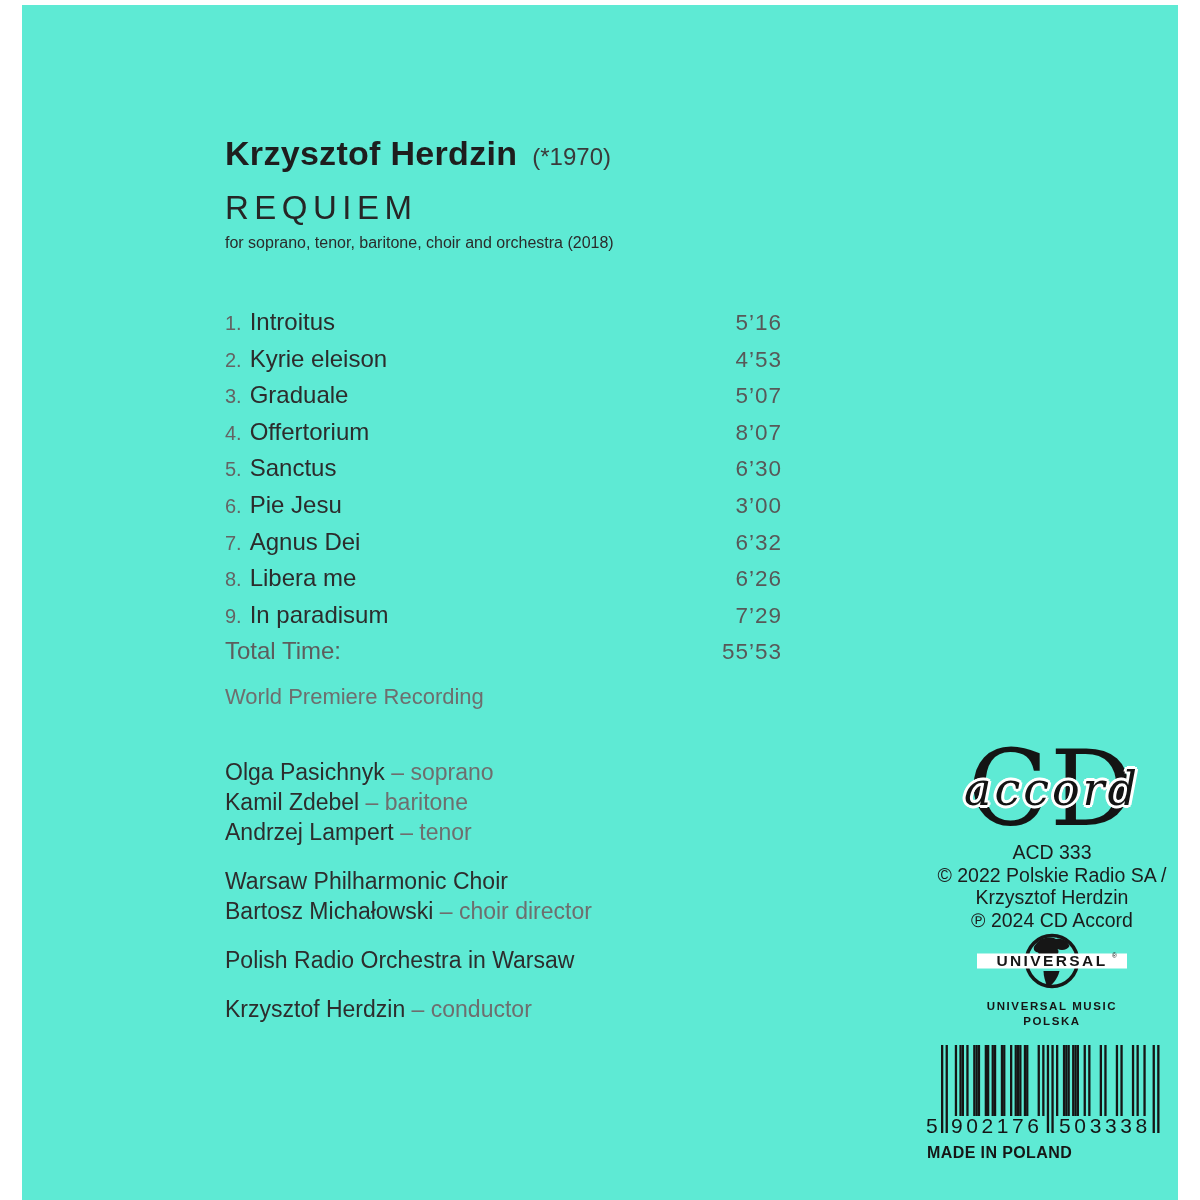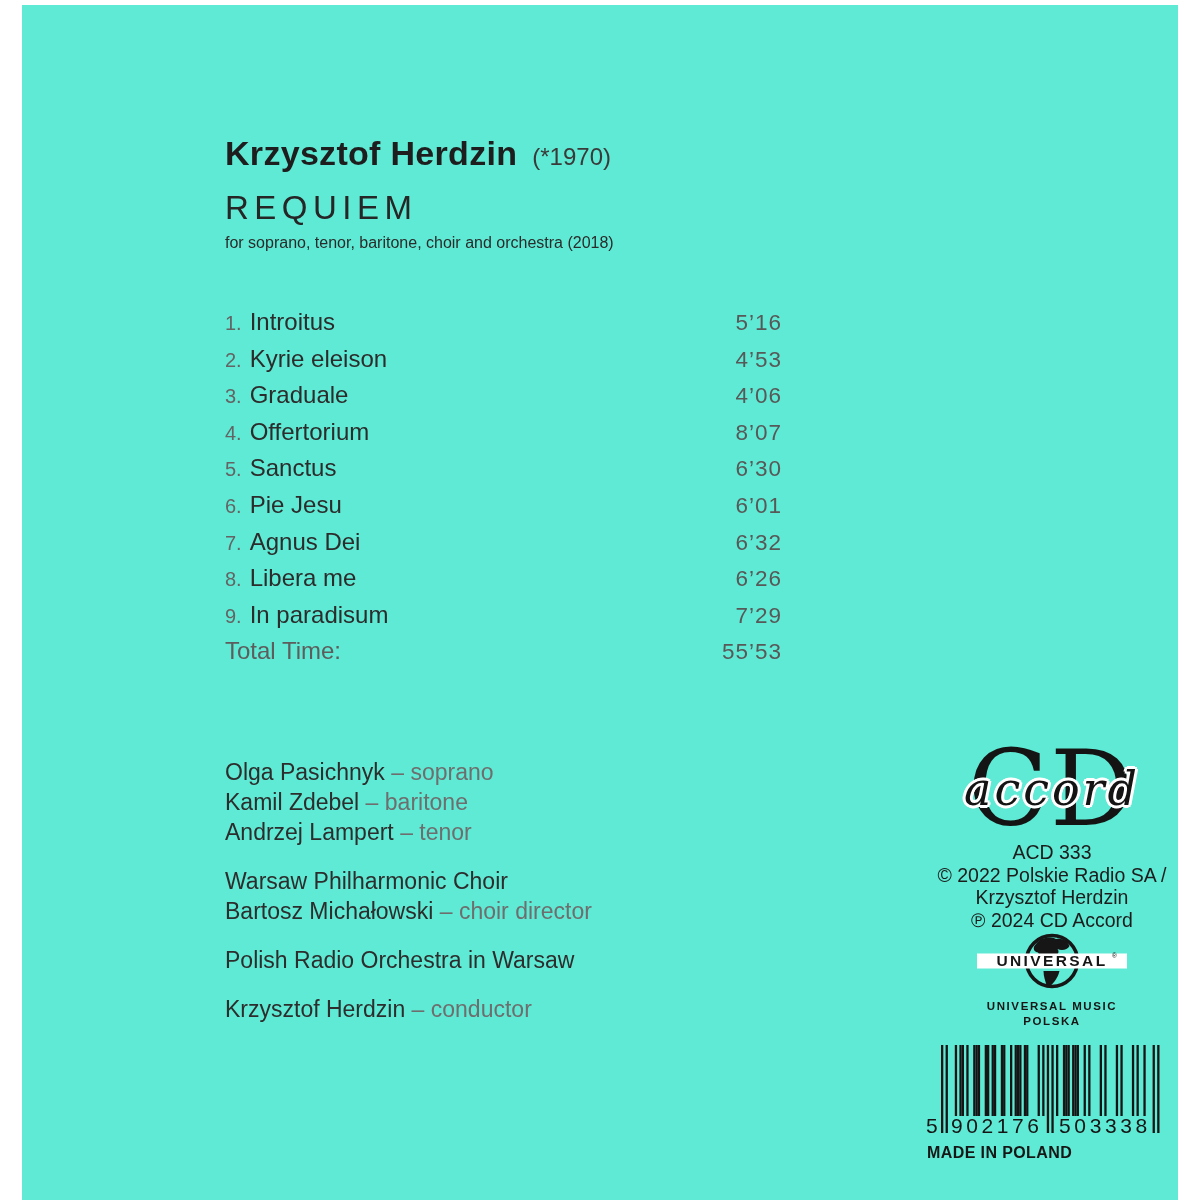--- a/index.html
+++ b/index.html
@@ -76,36 +76,36 @@
         <span class="track-time">5’16</span>
       </div>
       <div class="track-row">
         <span class="track-num">2.</span>
         <span class="track-title">Kyrie eleison</span>
         <span class="track-time">4’53</span>
       </div>
       <div class="track-row">
         <span class="track-num">3.</span>
         <span class="track-title">Graduale</span>
-        <span class="track-time">4’06</span>
+        <span class="track-time">5’07</span>
       </div>
       <div class="track-row">
         <span class="track-num">4.</span>
         <span class="track-title">Offertorium</span>
         <span class="track-time">8’07</span>
       </div>
       <div class="track-row">
         <span class="track-num">5.</span>
         <span class="track-title">Sanctus</span>
         <span class="track-time">6’30</span>
       </div>
       <div class="track-row">
         <span class="track-num">6.</span>
         <span class="track-title">Pie Jesu</span>
-        <span class="track-time">6’01</span>
+        <span class="track-time">3’00</span>
       </div>
       <div class="track-row">
         <span class="track-num">7.</span>
         <span class="track-title">Agnus Dei</span>
         <span class="track-time">6’32</span>
       </div>
       <div class="track-row">
         <span class="track-num">8.</span>
         <span class="track-title">Libera me</span>
         <span class="track-time">6’26</span>
@@ -114,20 +114,21 @@
         <span class="track-num">9.</span>
         <span class="track-title">In paradisum</span>
         <span class="track-time">7’29</span>
       </div>
       <div class="track-row">
         <span class="total-label">Total Time:</span>
         <span class="track-time">55’53</span>
       </div>
     </div>
 
+  <div id="note" class="abs">World Premiere Recording</div>
 
   <div id="credits" class="abs">
       <div class="credit-group">
         <div class="credit-line"><span class="credit-name">Olga Pasichnyk</span><span class="credit-role"> – soprano</span></div>
         <div class="credit-line"><span class="credit-name">Kamil Zdebel</span><span class="credit-role"> – baritone</span></div>
         <div class="credit-line"><span class="credit-name">Andrzej Lampert</span><span class="credit-role"> – tenor</span></div>
       </div>
       <div class="credit-group">
         <div class="credit-line"><span class="credit-name">Warsaw Philharmonic Choir</span></div>
         <div class="credit-line"><span class="credit-name">Bartosz Michałowski</span><span class="credit-role"> – choir director</span></div>

